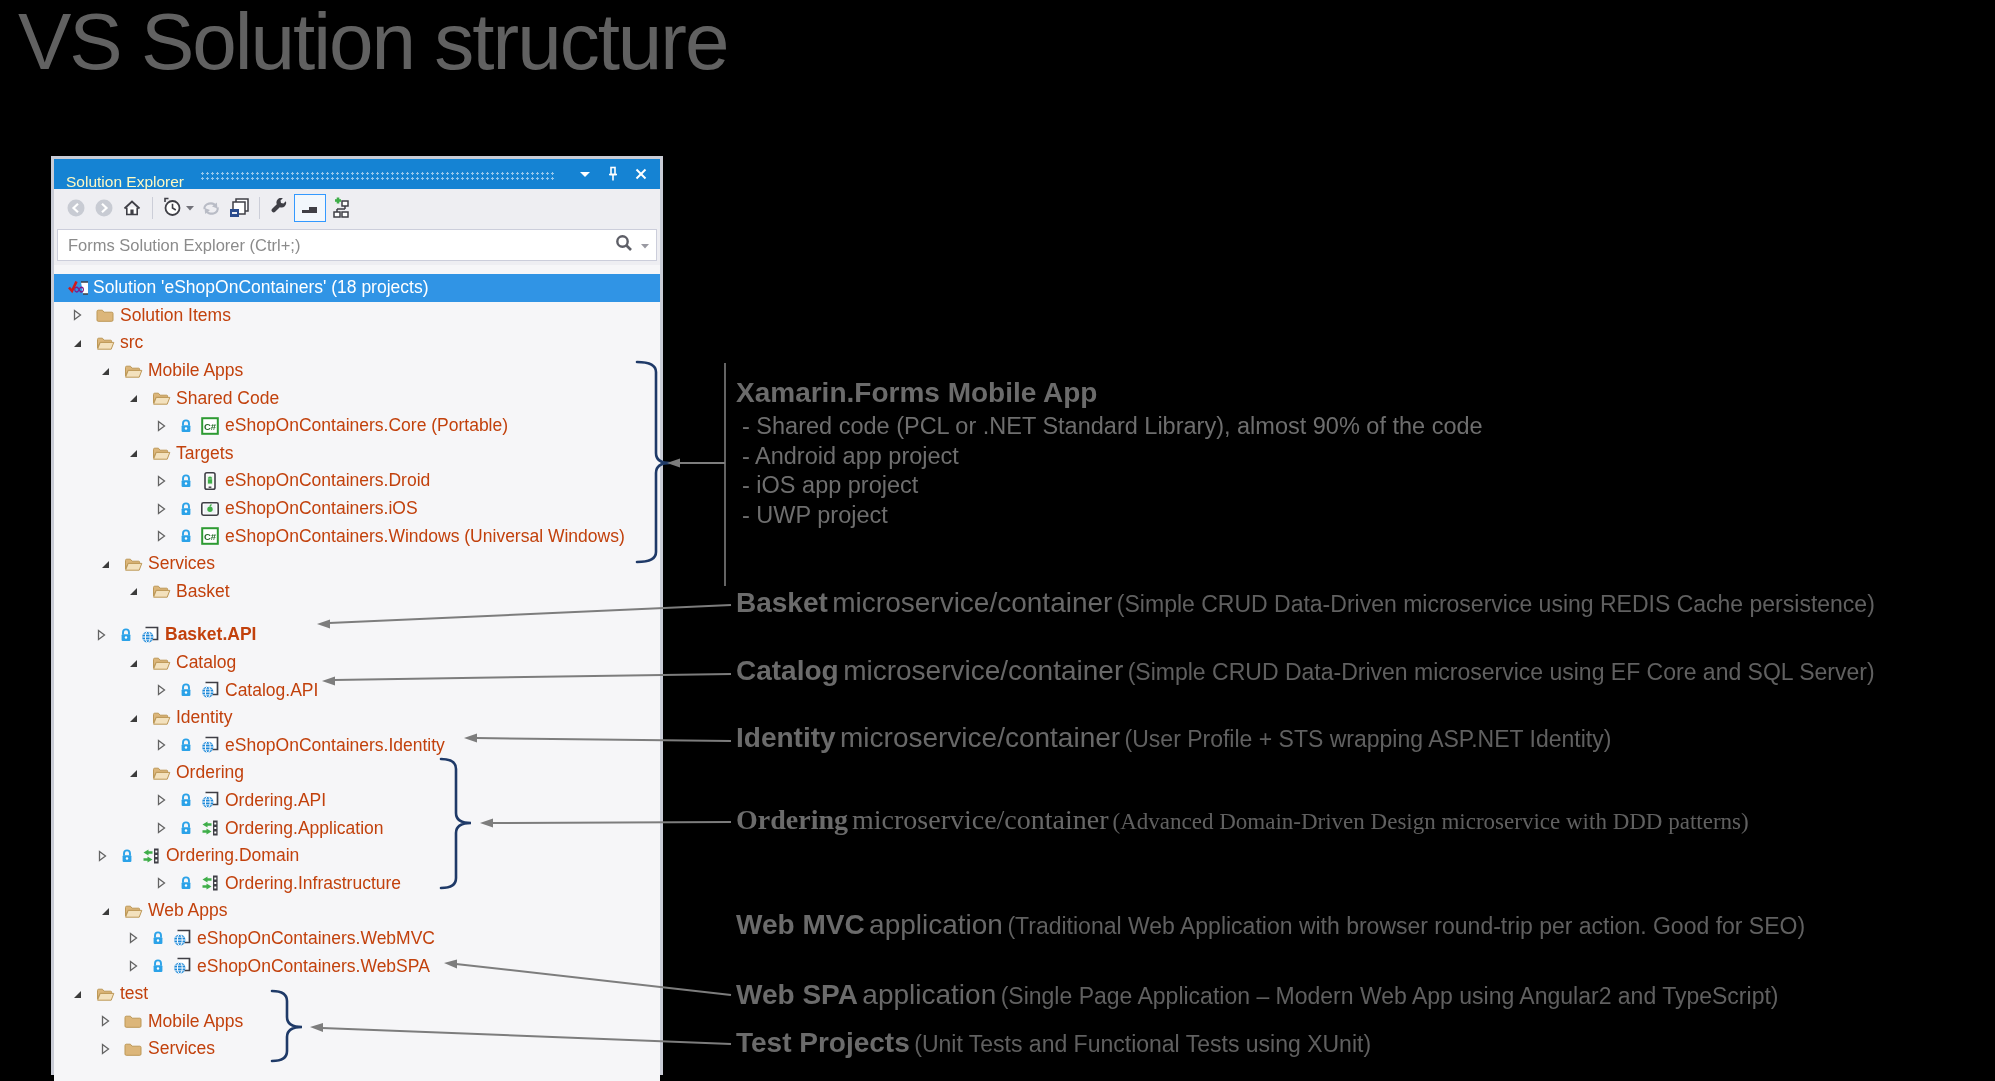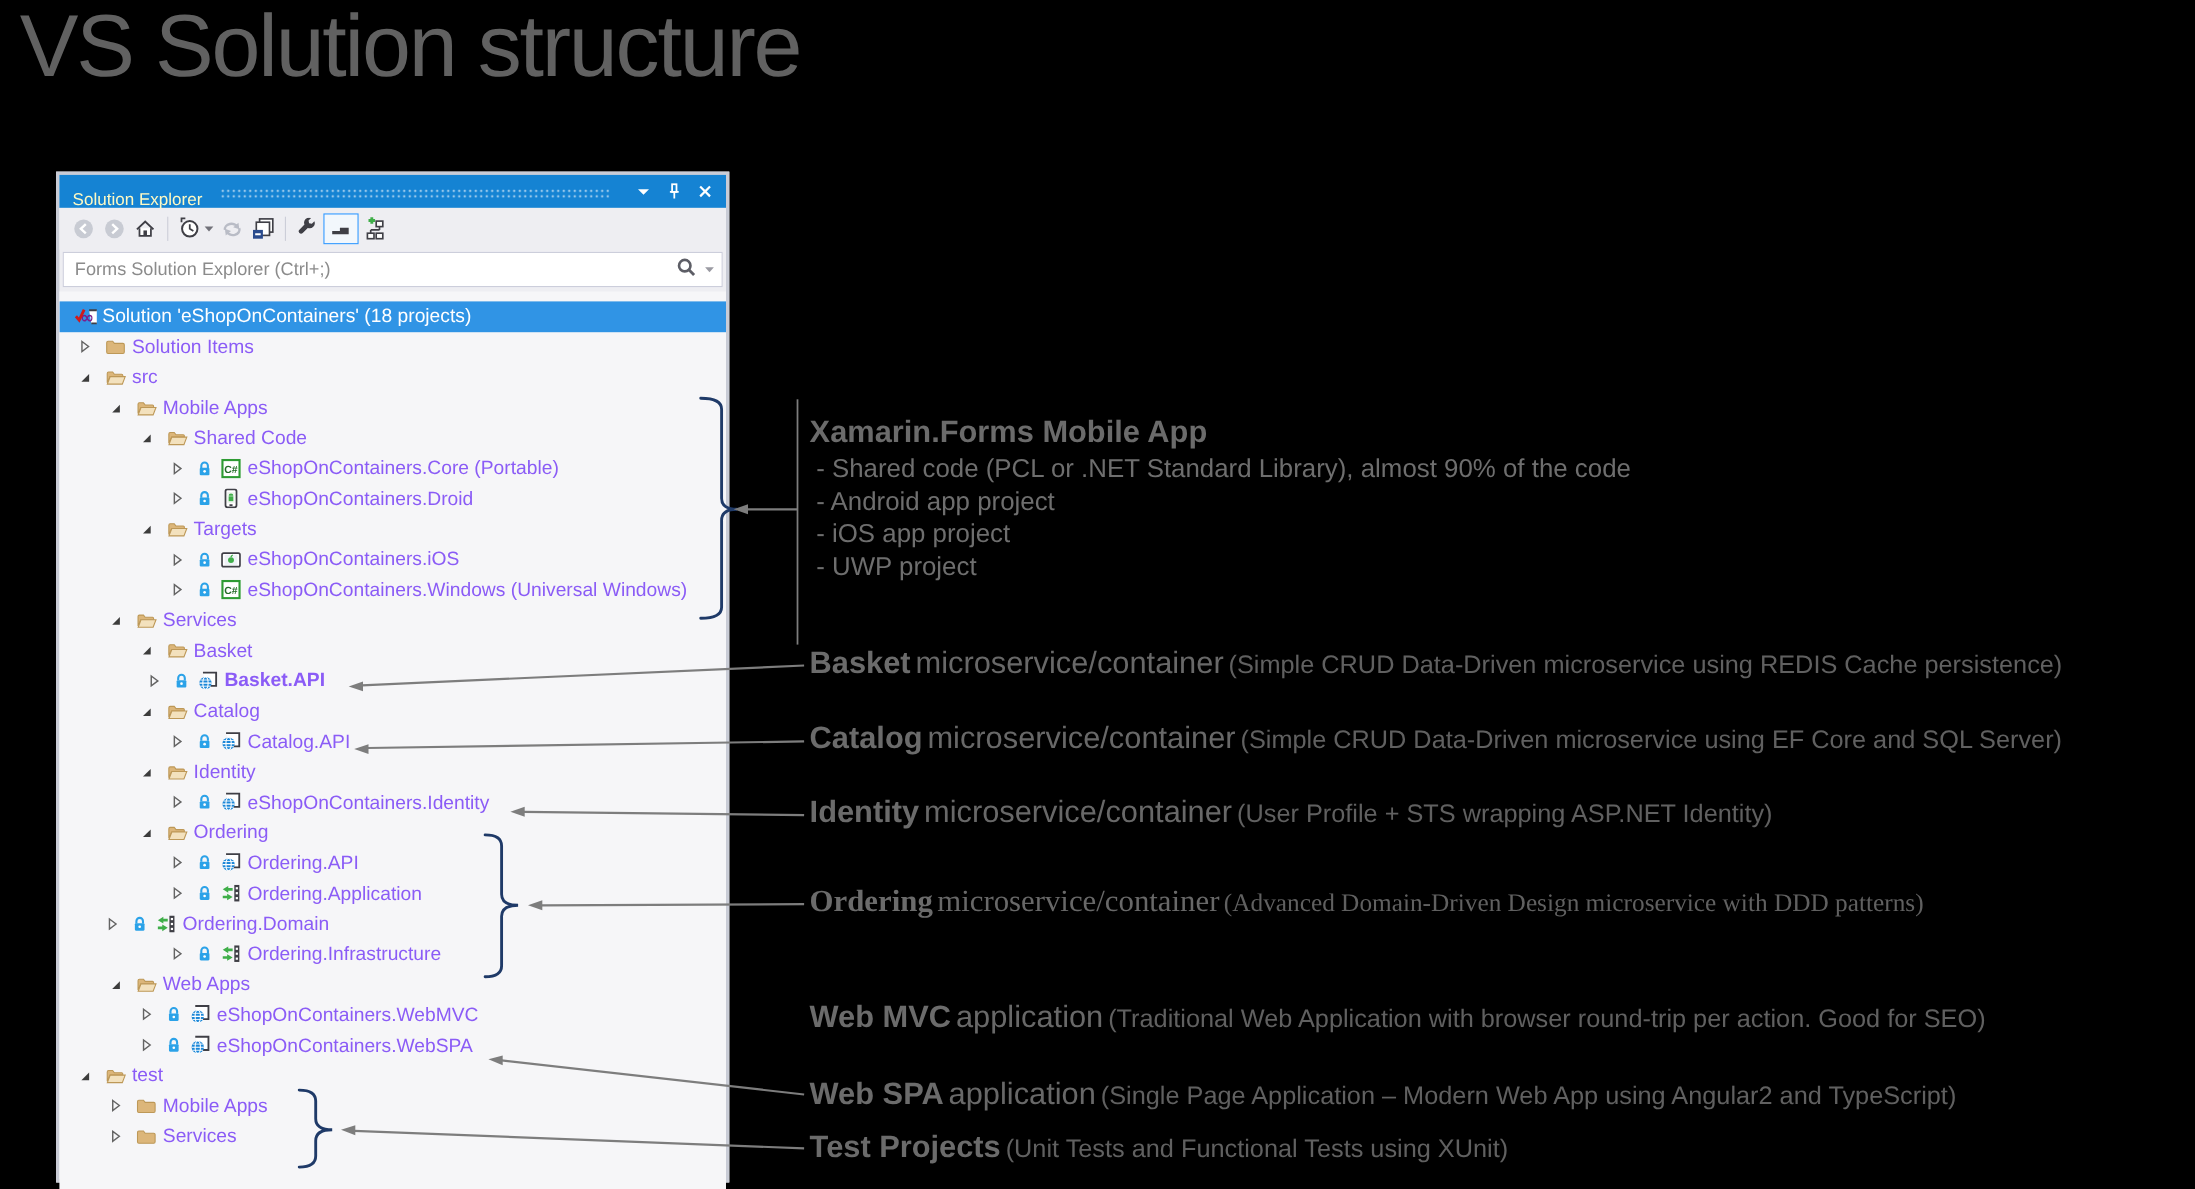--- a/index.html
+++ b/index.html
@@ -23,21 +23,21 @@
   .tool.sep{width:10px;}
   .tool.sep::after{content:"";width:1px;height:22px;background:#ccced8;}
   .tool.hl{border:1px solid #3399ff;background:#f2f7fc;width:30px;}
   .caret-mini{margin-left:-2px;width:12px;}
   
   .searchwrap{margin:2px 3px 4px 3px;height:30px;background:#fff;border:1px solid #cccedb;
               display:flex;align-items:center;padding:0 6px 0 10px;}
   .search-text{flex:1;color:#8b8b8b;font-size:16.5px;white-space:nowrap;}
   
   .tree{position:relative;background:#f6f6f8;height:calc(100% - 104px);padding-top:9px;overflow:hidden;}
-  .row{height:27.6px;display:flex;align-items:center;font-size:17.5px;color:#8b5cf6;white-space:nowrap;}
+  .row{height:27.6px;display:flex;align-items:center;font-size:17.5px;color:#c2410c;white-space:nowrap;}
   .row.sel{background:#3094e5;color:#fff;}
   .row .exp{width:17px;height:12px;flex:none;display:flex;align-items:center;}
   .row .ico{width:20px;height:18px;flex:none;display:flex;align-items:center;justify-content:center;margin:0 5px 0 6px;}
   .row .lock{width:15px;height:16px;flex:none;display:flex;align-items:center;margin-left:6px;}
   .row.bold .lbl{font-weight:700;}
   
   .ann{position:absolute;left:736px;white-space:nowrap;}
   .ann-head{font-size:28px;font-weight:700;color:#6b6b6b;}
   .ann-mid{font-size:28px;color:#686868;}
   .ann-paren{font-size:23px;color:#606060;}
@@ -243,20 +243,34 @@
             </svg>
           </span>
           <span class="ico">
             <svg width="18" height="18">
               <rect x="1.2" y="1.2" width="15.6" height="15.6" fill="#fff" stroke="#2e9b33" stroke-width="2"></rect>
               <text x="9" y="13" font-size="9.5" font-weight="bold" fill="#236b27" text-anchor="middle" font-family="Liberation Sans">C#</text>
             </svg>
           </span>
           <span class="lbl">eShopOnContainers.Core (Portable)</span>
         </div>
+        <div class="row" style="padding-left: 74px;">
+          <span class="exp">
+            <svg width="11" height="12">
+              <polygon points="9,3 9,10 2,10" fill="#3c3c3c"></polygon>
+            </svg>
+          </span>
+          <span class="ico">
+            <svg width="19" height="16">
+              <path d="M1.5 4.5 Q1.5 3.2 2.7 3.2 H6.4 L8 5.2 H14.6 Q15.6 5.2 15.6 6.2 V7.4 H4 L1.5 13 Z" fill="#dcb67a" stroke="#bd9857" stroke-width="1"></path>
+              <path d="M4.2 7.4 H17.8 L15.2 14.2 H1.6 Z" fill="#f3e1bd" stroke="#bd9857" stroke-width="1"></path>
+            </svg>
+          </span>
+          <span class="lbl">Targets</span>
+        </div>
         <div class="row" style="padding-left: 102px;">
           <span class="exp">
             <svg width="11" height="12">
               <path d="M2.5 1.5 L8.5 6 L2.5 10.5 Z" fill="none" stroke="#646464" stroke-width="1.3"></path>
             </svg>
           </span>
           <span class="lock">
             <svg width="14" height="16">
               <path d="M4 7.5 V5.4 a3 3 0 0 1 6 0 V7.5" fill="none" stroke="#2ba2e8" stroke-width="1.9"></path>
               <rect x="2.6" y="7.3" width="8.8" height="6.8" rx="1" fill="#2ba2e8"></rect>
@@ -267,34 +281,20 @@
             <svg width="18" height="18">
               <rect x="4" y="0.8" width="10" height="16.4" rx="1.8" fill="#fff" stroke="#3f3f46" stroke-width="1.6"></rect>
               <rect x="5.6" y="3.4" width="6.8" height="10" fill="#eef4ee"></rect>
               <path d="M9 4.6 a2.1 2.1 0 0 1 2.1 2.1 H6.9 A2.1 2.1 0 0 1 9 4.6 Z" fill="#3fae49"></path>
               <rect x="6.9" y="7.2" width="4.2" height="4.4" fill="#3fae49"></rect>
               <line x1="7.6" y1="15.2" x2="10.4" y2="15.2" stroke="#3f3f46" stroke-width="1.4"></line>
             </svg>
           </span>
           <span class="lbl">eShopOnContainers.Droid</span>
         </div>
-        <div class="row" style="padding-left: 74px;">
-          <span class="exp">
-            <svg width="11" height="12">
-              <polygon points="9,3 9,10 2,10" fill="#3c3c3c"></polygon>
-            </svg>
-          </span>
-          <span class="ico">
-            <svg width="19" height="16">
-              <path d="M1.5 4.5 Q1.5 3.2 2.7 3.2 H6.4 L8 5.2 H14.6 Q15.6 5.2 15.6 6.2 V7.4 H4 L1.5 13 Z" fill="#dcb67a" stroke="#bd9857" stroke-width="1"></path>
-              <path d="M4.2 7.4 H17.8 L15.2 14.2 H1.6 Z" fill="#f3e1bd" stroke="#bd9857" stroke-width="1"></path>
-            </svg>
-          </span>
-          <span class="lbl">Targets</span>
-        </div>
         <div class="row" style="padding-left: 102px;">
           <span class="exp">
             <svg width="11" height="12">
               <path d="M2.5 1.5 L8.5 6 L2.5 10.5 Z" fill="none" stroke="#646464" stroke-width="1.3"></path>
             </svg>
           </span>
           <span class="lock">
             <svg width="14" height="16">
               <path d="M4 7.5 V5.4 a3 3 0 0 1 6 0 V7.5" fill="none" stroke="#2ba2e8" stroke-width="1.9"></path>
               <rect x="2.6" y="7.3" width="8.8" height="6.8" rx="1" fill="#2ba2e8"></rect>
@@ -353,21 +353,21 @@
             </svg>
           </span>
           <span class="ico">
             <svg width="19" height="16">
               <path d="M1.5 4.5 Q1.5 3.2 2.7 3.2 H6.4 L8 5.2 H14.6 Q15.6 5.2 15.6 6.2 V7.4 H4 L1.5 13 Z" fill="#dcb67a" stroke="#bd9857" stroke-width="1"></path>
               <path d="M4.2 7.4 H17.8 L15.2 14.2 H1.6 Z" fill="#f3e1bd" stroke="#bd9857" stroke-width="1"></path>
             </svg>
           </span>
           <span class="lbl">Basket</span>
         </div>
-        <div class="row bold" style="padding-left: 81px;">
+        <div class="row bold" style="padding-left: 42px; margin-top: 16px;">
           <span class="exp">
             <svg width="11" height="12">
               <path d="M2.5 1.5 L8.5 6 L2.5 10.5 Z" fill="none" stroke="#646464" stroke-width="1.3"></path>
             </svg>
           </span>
           <span class="lock">
             <svg width="14" height="16">
               <path d="M4 7.5 V5.4 a3 3 0 0 1 6 0 V7.5" fill="none" stroke="#2ba2e8" stroke-width="1.9"></path>
               <rect x="2.6" y="7.3" width="8.8" height="6.8" rx="1" fill="#2ba2e8"></rect>
               <circle cx="7" cy="10.5" r="1.2" fill="#fff"></circle>

